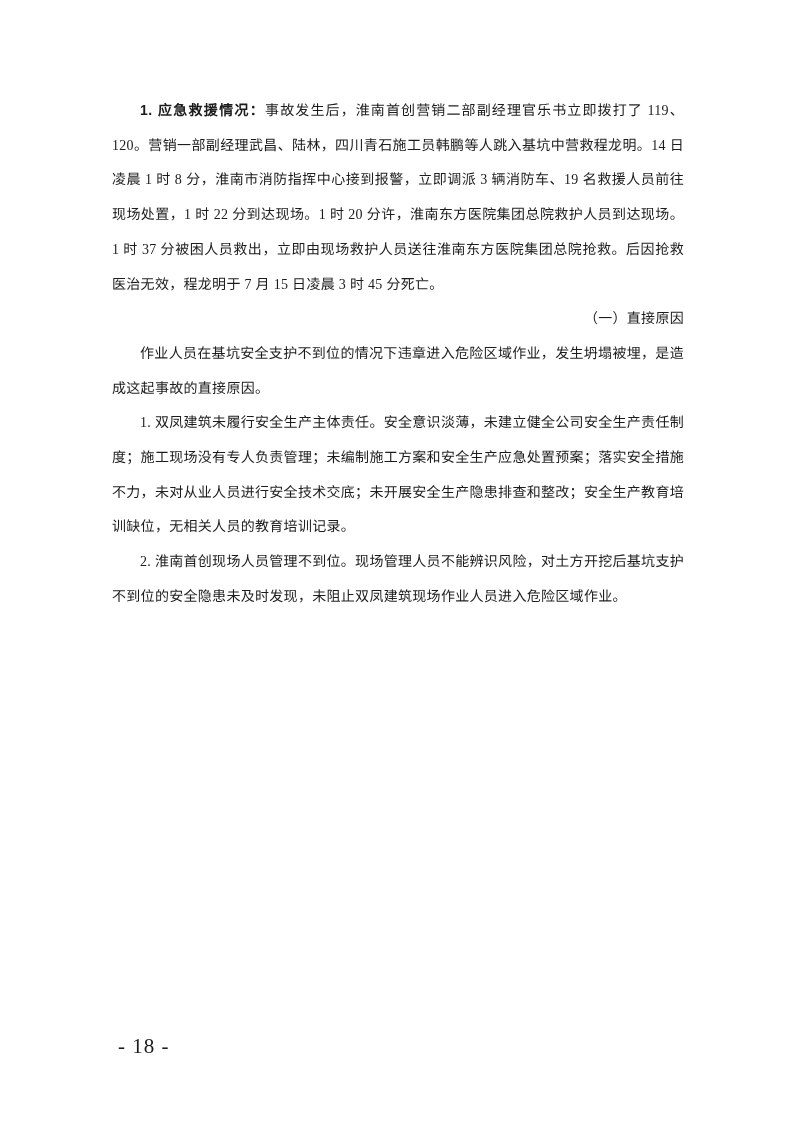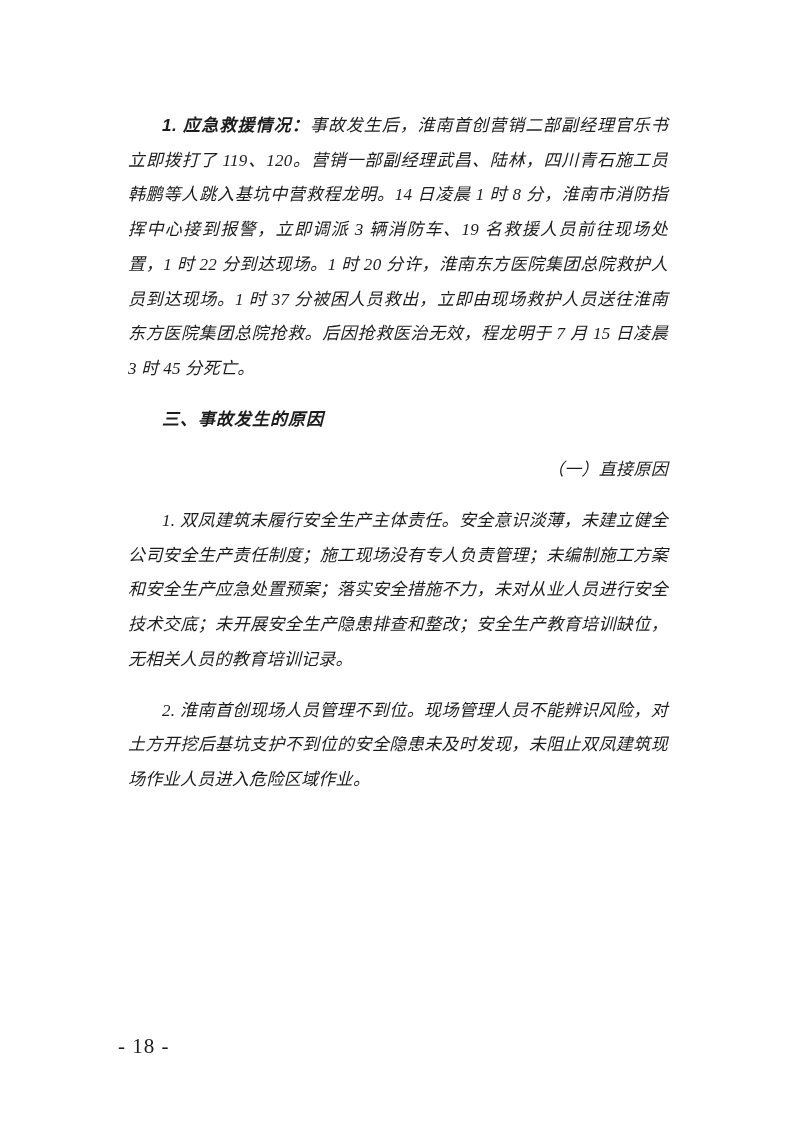--- a/index.html
+++ b/index.html
@@ -16,29 +16,28 @@
     font-family: "Liberation Serif", serif;
     color: #1c1c1c;
   }
   .doc {
     position: absolute;
     left: 112px;
     top: 93px;
     width: 572px;
   }
   .doc p {
-    margin: 16px;
+    margin: 0;
     padding: 0;
-    font-size: 17px;
+    font-size: 14px;
     line-height: 34.7px;
     text-align: justify;
     text-indent: 2em;
     letter-spacing: 0.3px;
     word-break: break-word;
-    font-style: italic;
   }
   .doc p.h1 {
     font-family: "Liberation Sans", sans-serif;
     font-weight: bold;
     text-align: left;
     letter-spacing: 1px;
   }
   .doc p.h2 {
     text-align: right;
   }
@@ -61,24 +60,24 @@
 </head>
 <body>
 
 <div class="page">
 
   <div class="doc">
 
     <p><span class="lead">1. 应急救援情况：</span><span>事故发生后，淮南首创营销二部副经理官乐书立即拨打了 119、120。营销一部副经理武昌、陆林，四川青石施工员韩鹏等人跳入基坑中营救程龙明。14 日凌晨 1 时 8 分，淮南市消防指挥中心接到报警，立即调派 3 辆消防车、19 名救援人员前往现场处置，1 时 22 分到达现场。1 时 20 分许，淮南东方医院集团总院救护人员到达现场。1 时 37 分被困人员救出，立即由现场救护人员送往淮南东方医院集团总院抢救。后因抢救医治无效，程龙明于 7 月 15 日凌晨 3 时 45 分死亡。</span></p>
 
 
-    <p class="h1">三、事故发生的原因</p>
 
     <p class="h2">（一）直接原因</p>
 
+    <p>作业人员在基坑安全支护不到位的情况下违章进入危险区域作业，发生坍塌被埋，是造成这起事故的直接原因。</p>
 
 
     <p>1. 双凤建筑未履行安全生产主体责任。安全意识淡薄，未建立健全公司安全生产责任制度；施工现场没有专人负责管理；未编制施工方案和安全生产应急处置预案；落实安全措施不力，未对从业人员进行安全技术交底；未开展安全生产隐患排查和整改；安全生产教育培训缺位，无相关人员的教育培训记录。</p>
 
     <p>2. 淮南首创现场人员管理不到位。现场管理人员不能辨识风险，对土方开挖后基坑支护不到位的安全隐患未及时发现，未阻止双凤建筑现场作业人员进入危险区域作业。</p>
 
   </div>
 
   <div class="footer">- 18 -</div>
 

